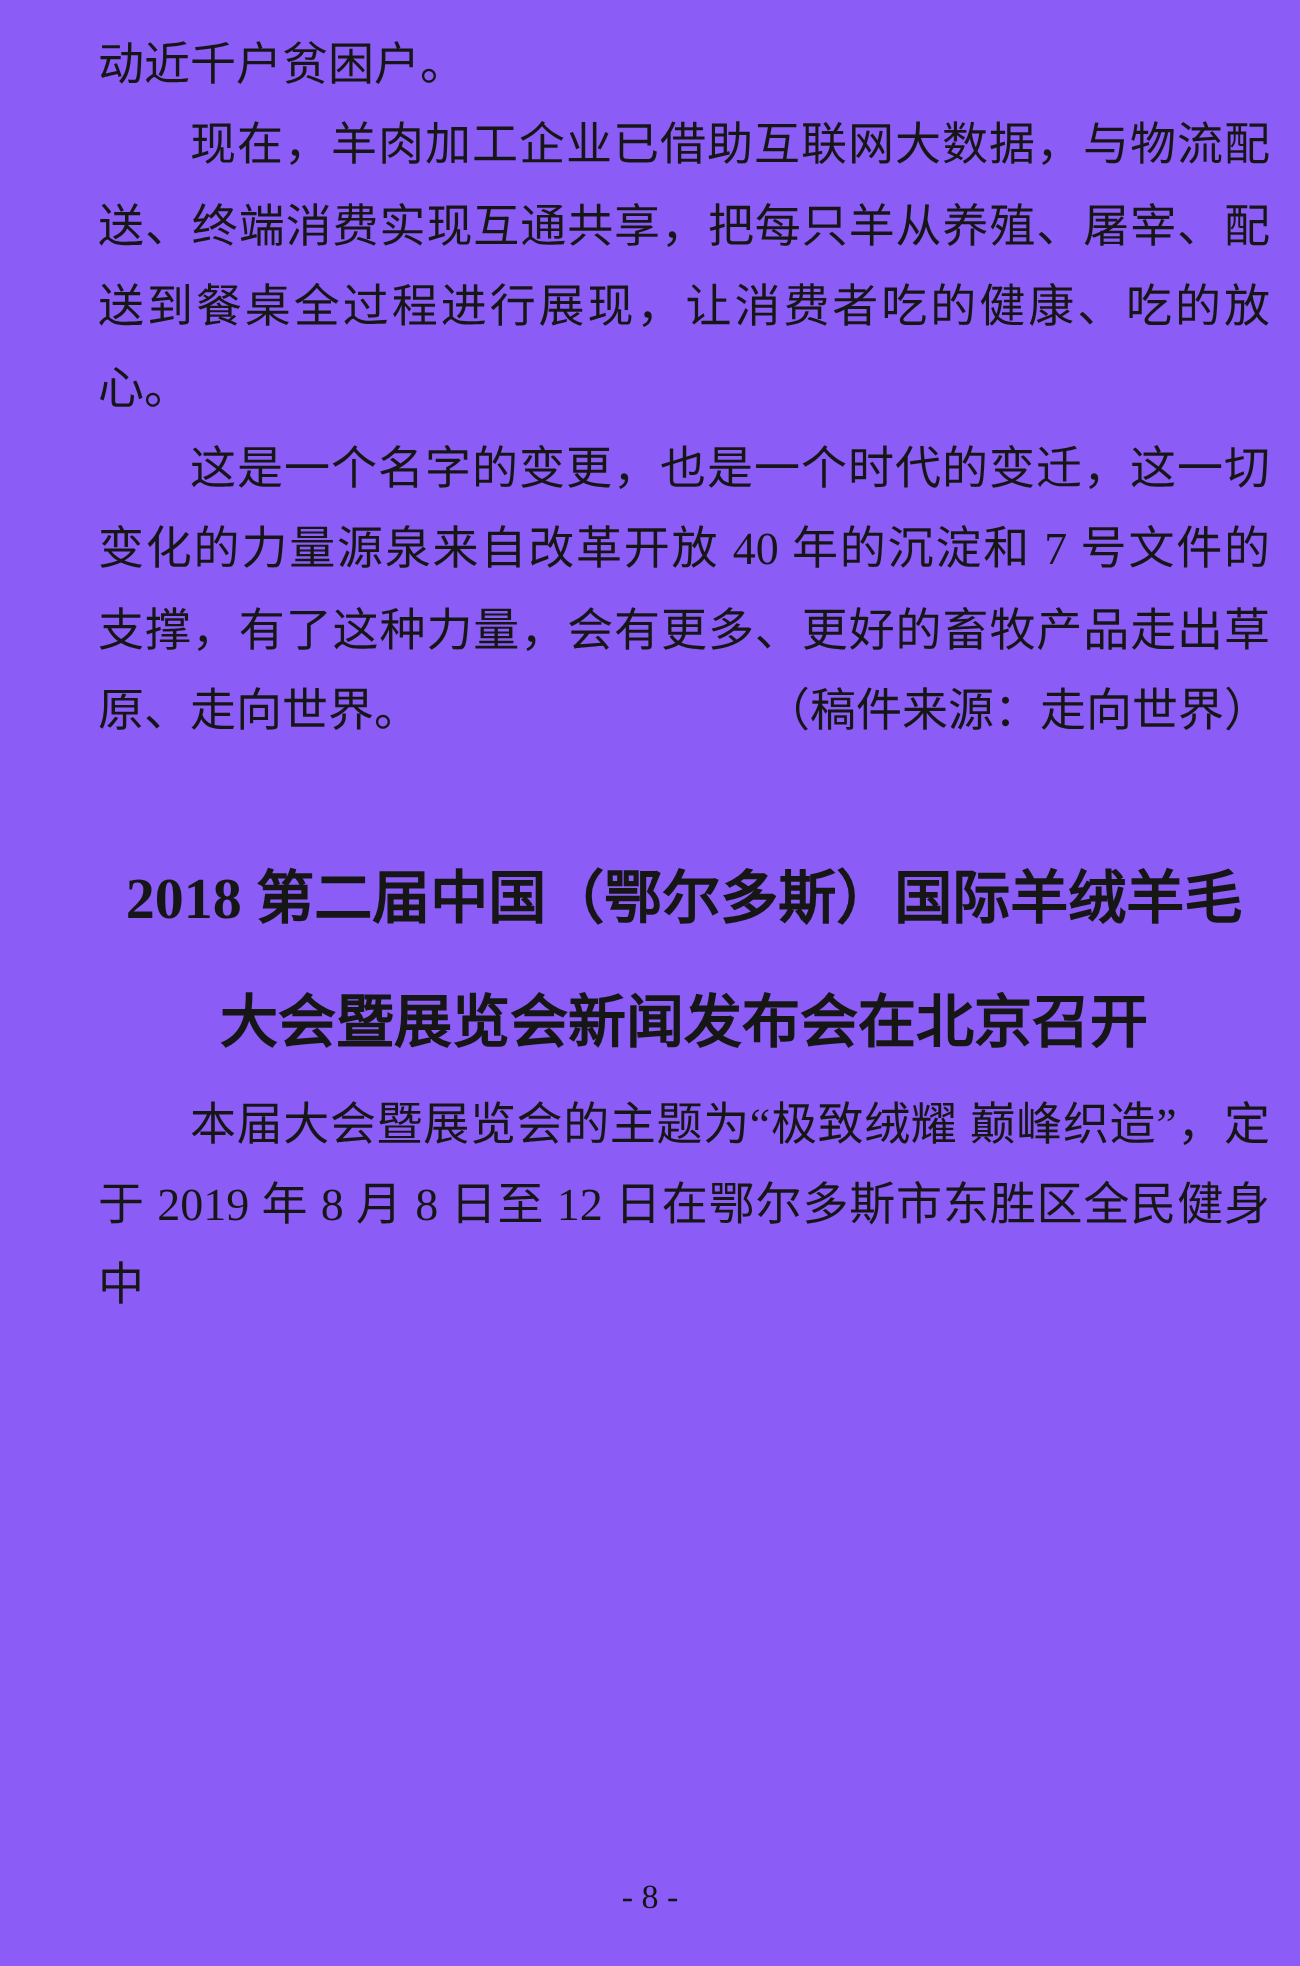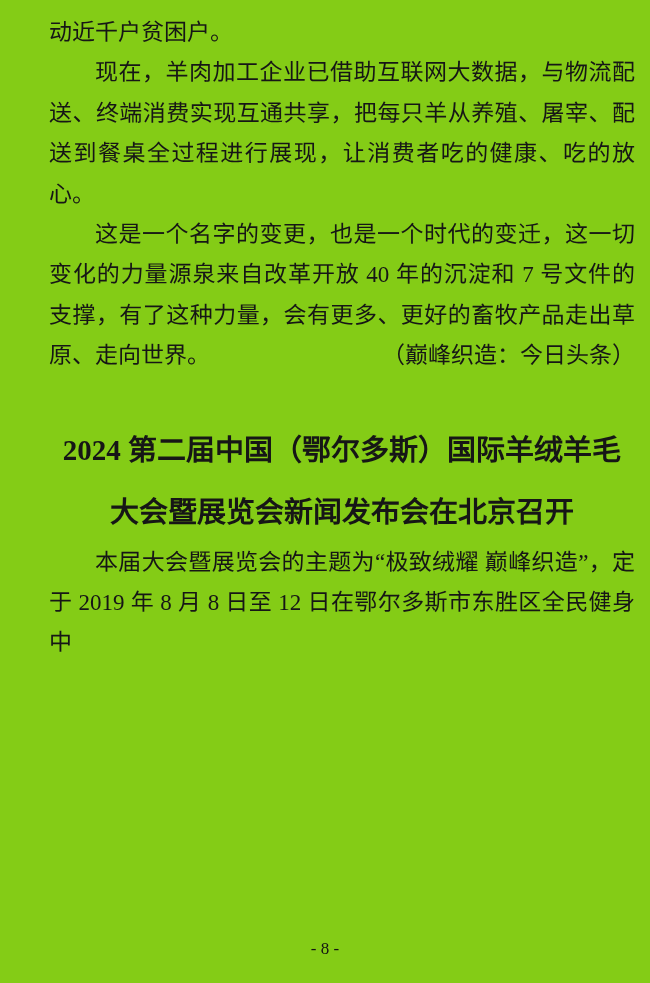--- a/index.html
+++ b/index.html
@@ -4,21 +4,21 @@
 <style>
   html, body {
     margin: 0;
     padding: 0;
     background: #fdfdfd;
   }
   .page {
     position: relative;
     width: 650px;
     height: 983px;
-    background: #84cc16;
+    background: #8b5cf6;
     color: #161616;
     font-family: "Liberation Serif", "DejaVu Serif", serif;
     overflow: hidden;
   }
   .content {
     position: absolute;
     left: 49px;
     top: 0;
     width: 586px;
     padding-top: 13px;
@@ -59,24 +59,24 @@
 <body>
 
 <div class="page">
   <div class="content">
 
     <p class="para">动近千户贫困户。</p>
 
     <p class="para indent">现在，羊肉加工企业已借助互联网大数据，与物流配送、终端消费实现互通共享，把每只羊从养殖、屠宰、配送到餐桌全过程进行展现，让消费者吃的健康、吃的放心。</p>
 
 
-    <p class="para indent"><span>这是一个名字的变更，也是一个时代的变迁，这一切变化的力量源泉来自改革开放 40 年的沉淀和 7 号文件的支撑，有了这种力量，会有更多、更好的畜牧产品走出草原、走向世界。</span><span class="credit">（巅峰织造：今日头条）</span></p>
+    <p class="para indent"><span>这是一个名字的变更，也是一个时代的变迁，这一切变化的力量源泉来自改革开放 40 年的沉淀和 7 号文件的支撑，有了这种力量，会有更多、更好的畜牧产品走出草原、走向世界。</span><span class="credit">（稿件来源：走向世界）</span></p>
 
     <h1 class="article-title">
-      <div>2024 第二届中国（鄂尔多斯）国际羊绒羊毛</div>
+      <div>2018 第二届中国（鄂尔多斯）国际羊绒羊毛</div>
       <div>大会暨展览会新闻发布会在北京召开</div>
     </h1>
 
 
     <p class="para indent">本届大会暨展览会的主题为“极致绒耀 巅峰织造”，定于 2019 年 8 月 8 日至 12 日在鄂尔多斯市东胜区全民健身中</p>
 
   </div>
 
   <div class="pagenum">- 8 -</div>
 </div>

